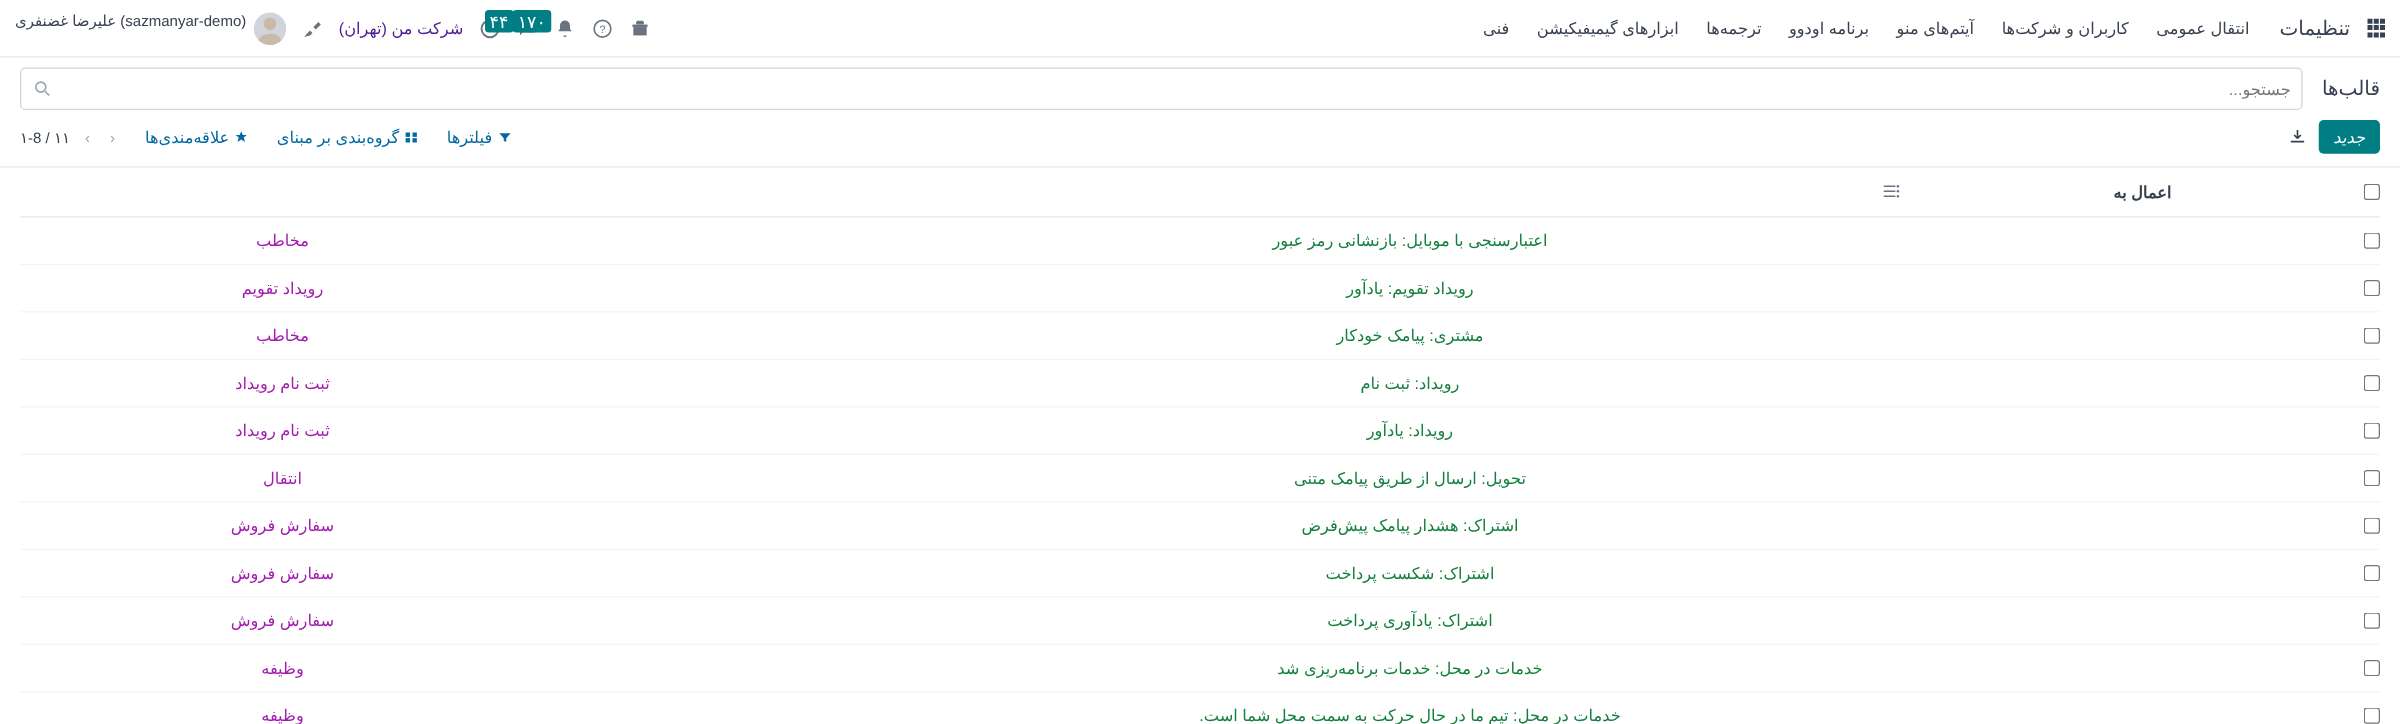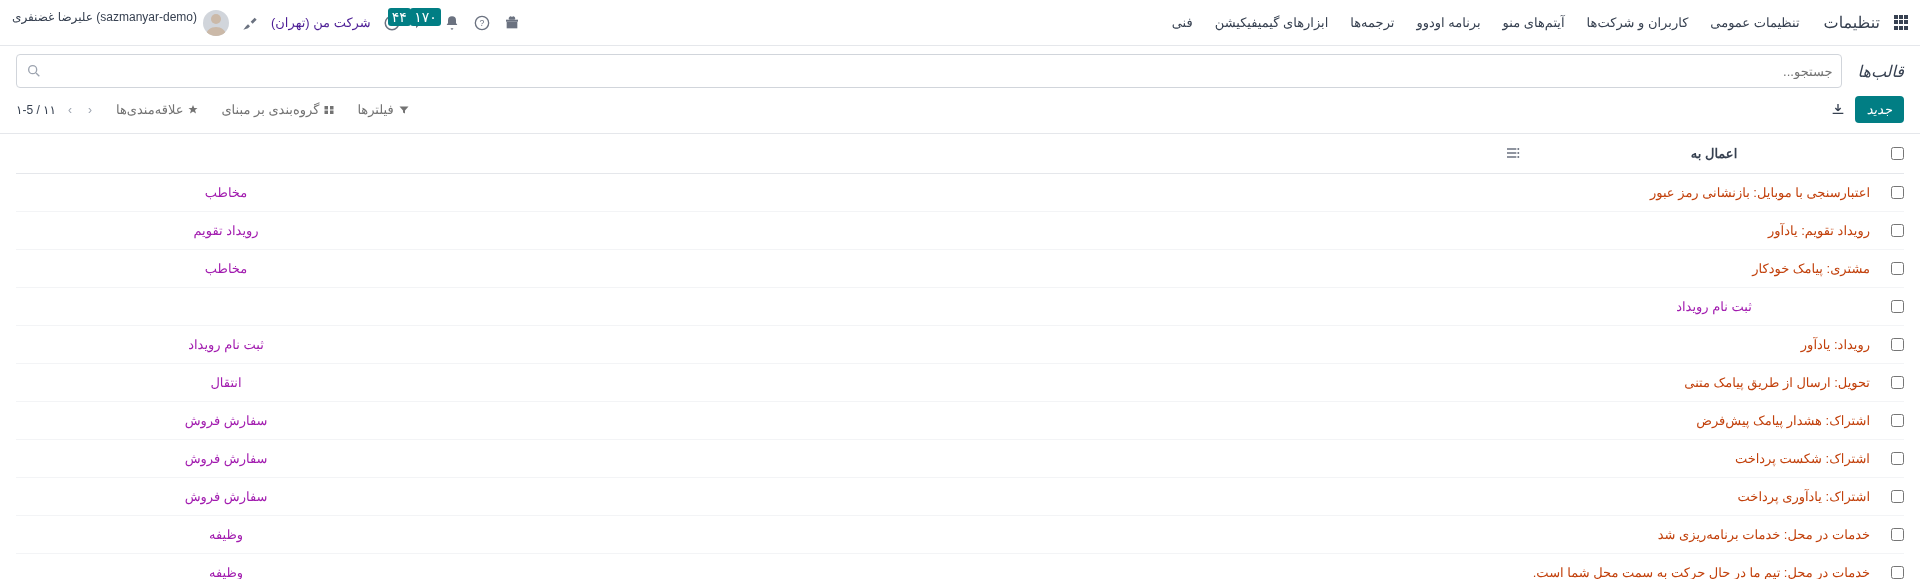--- a/index.html
+++ b/index.html
@@ -17,45 +17,45 @@
 .badge-wrap { position:relative; display:inline-flex; align-items:center; cursor:pointer; }
 .badge { position:absolute; top:-6px; right:-10px; font-size:14px; color:#fff; padding:1px 4px; border-radius:3px; direction:ltr; }
 .badge.teal { background:#017e84; }
 .company { color:#4c1d95; font-size:13px; cursor:pointer; }
 .user { display:flex; align-items:flex-start; gap:6px; cursor:pointer; }
 .avatar { width:26px; height:26px; border-radius:50%; background:#d1d5db; display:inline-block; overflow:hidden; }
 .avatar svg { width:100%; height:100%; }
 .username { font-size:12px; color:#374151; direction:ltr; }
 
 .cp { display:flex; align-items:center; padding:8px 16px 4px; gap:16px; }
-.cp-title { font-size:16px; color:#374151;font-style:italic; }
+.cp-title { font-size:16px; color:#374151; }
 .cp-search { flex:1; max-width:100%; }
 .searchbox { display:flex; align-items:center; border:1px solid #d1d5db; border-radius:4px; height:34px; padding:0 8px; background:#fff; }
 .searchbox input { flex:1; border:none; outline:none; font-family:inherit; font-size:13px; background:transparent; direction:rtl; min-width:0; }
 .search-icn { color:#9ca3af; }
 
 .cp2 { display:flex; align-items:center; padding:4px 16px 10px; border-bottom:1px solid #e5e7eb; }
 .btn-new { background:#714b67; color:#fff; border:none; padding:6px 12px; font-size:13px; border-radius:4px; cursor:pointer;font-style:italic; }
 .btn-new.teal { background:#017e84; }
 .dl-ic { margin-right:8px; cursor:pointer; color:#374151; }
 .filters { display:flex; gap:22px; margin-right:auto; margin-left:20px; }
-.filter-item { display:flex; align-items:center; gap:4px; color:#737373; cursor:pointer; font-size:13px; }
+.filter-item { display:flex; align-items:center; gap:4px; color:#0369a1; cursor:pointer; font-size:13px; }
 .filter-item svg { width:12px; height:12px; fill:currentColor; }
 .pager { display:flex; align-items:center; gap:8px; color:#374151; font-size:12px; direction:ltr; }
 .pager-btn { cursor:pointer; color:#9ca3af; padding:2px 4px; }
 .opt-ic { margin-right:10px; cursor:pointer; color:#6b7280; }
 
 .table-wrap { padding:0 16px; }
 .thead { display:flex; align-items:center; height:40px; border-bottom:1px solid #e5e7eb; font-size:13px; color:#374151; font-weight:600; }
 .col-chk { width:30px; display:flex; align-items:center; }
 .col-chk input { cursor:pointer; }
 .col-name { flex:1; padding-right:4px; }
 .col-apply { width:340px; text-align:center; padding-left:20px; }
 .row { display:flex; align-items:center; height:38px; border-bottom:1px solid #f3f4f6; font-size:13px; cursor:pointer; }
-.row .col-name { color:#c2410c; }
+.row .col-name { color:#15803d;text-align:center; }
 .row .col-apply { color:#a21caf; }
 .th-opt { width:30px; text-align:left; }
 </style>
 </head>
 <body>
 
 <div class="topbar">
   <div class="topbar-right">
     <span class="apps-icon">
       <span></span>
@@ -63,21 +63,21 @@
         <span></span>
         <span></span>
         <span></span>
         <span></span>
         <span></span>
         <span></span>
         <span></span>
     </span>
     <span class="app-title">تنظیمات</span>
     <nav class="menu">
-      <span class="menu-item">تنظیمات عمومی</span>
+      <span class="menu-item">انتقال عمومی</span>
       <span class="menu-item">کاربران و شرکت‌ها</span>
       <span class="menu-item">آیتم‌های منو</span>
       <span class="menu-item">برنامه اودوو</span>
       <span class="menu-item">ترجمه‌ها</span>
       <span class="menu-item">ابزارهای گیمیفیکیشن</span>
       <span class="menu-item">فنی</span>
     </nav>
   </div>
   <div class="topbar-left">
     <div class="user">
@@ -168,21 +168,21 @@
       <span>گروه‌بندی بر مبنای</span>
     </span>
     <span class="filter-item">
       <svg viewBox="0 0 24 24">
           <path d="M12 2l2.5 6H21l-5 4 2 7-6-4-6 4 2-7-5-4h6.5z"></path>
         </svg>
       <span>علاقه‌مندی‌ها</span>
     </span>
   </div>
   <div class="pager">
-    <span>۱-5 / ۱۱</span>
+    <span>۱-8 / ۱۱</span>
     <span class="pager-btn">‹</span>
     <span class="pager-btn">›</span>
   </div>
 </div>
 
 <div class="table-wrap">
   <div class="thead">
     <div class="col-chk">
         <input type="checkbox" style="">
       </div>
@@ -220,20 +220,21 @@
           <input type="checkbox" style="">
         </div>
         <div class="col-name">مشتری: پیامک خودکار</div>
         <div class="col-apply">مخاطب</div>
         <div class="th-opt"></div>
       </div>
       <div class="row">
         <div class="col-chk">
           <input type="checkbox" style="">
         </div>
+        <div class="col-name">رویداد: ثبت نام</div>
         <div class="col-apply">ثبت نام رویداد</div>
         <div class="th-opt"></div>
       </div>
       <div class="row">
         <div class="col-chk">
           <input type="checkbox" style="">
         </div>
         <div class="col-name">رویداد: یادآور</div>
         <div class="col-apply">ثبت نام رویداد</div>
         <div class="th-opt"></div>

